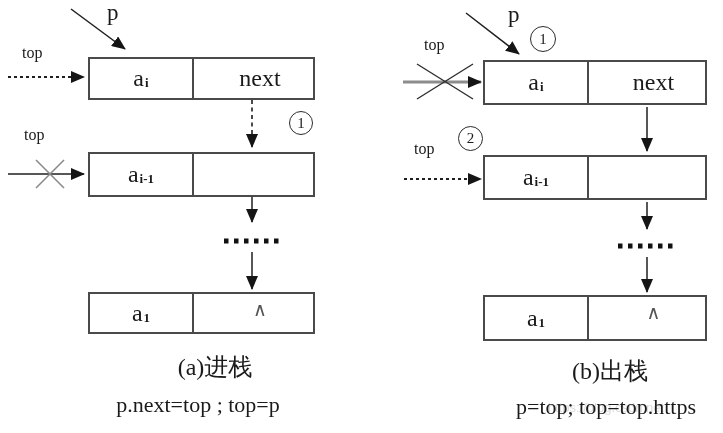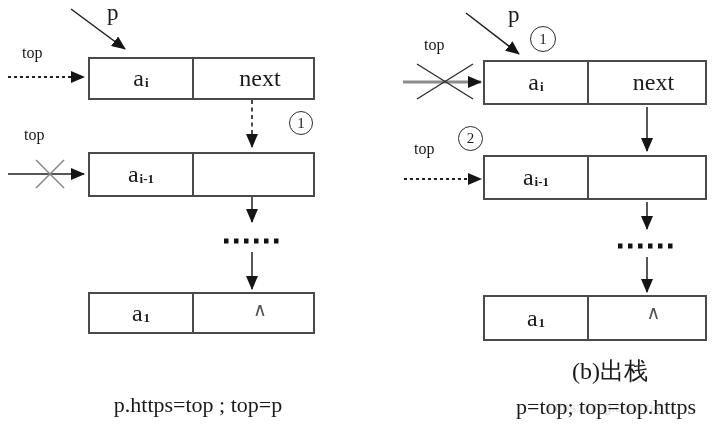--- a/index.html
+++ b/index.html
@@ -90,21 +90,22 @@
     </div>
     <div class="cell cell-ptr ptr-null">∧</div>
   </div>
 
   <div class="lbl lbl-p" style="left:107px;top:1px">p</div>
   <div class="lbl" style="left:22px;top:45px">top</div>
   <div class="lbl" style="left:24px;top:127px">top</div>
   <div class="circ" style="left:289px;top:111px;width:24px;height:24px">
     <span>1</span>
   </div>
-  <div class="formula" style="left:78px;top:392px;width:240px">p.https=top ; top=p</div>
+  <div class="caption" style="left:95px;top:351px;width:240px">(a)进栈</div>
+  <div class="formula" style="left:78px;top:392px;width:240px">p.next=top ; top=p</div>
 
   <div class="node" style="left:483px;top:60px;width:224px;height:45px">
     <div class="cell cell-data">
       <span>a</span>
         <sub>i</sub>
     </div>
     <div class="cell cell-ptr">next</div>
   </div>
 
   <div class="node" style="left:483px;top:155px;width:224px;height:45px">

